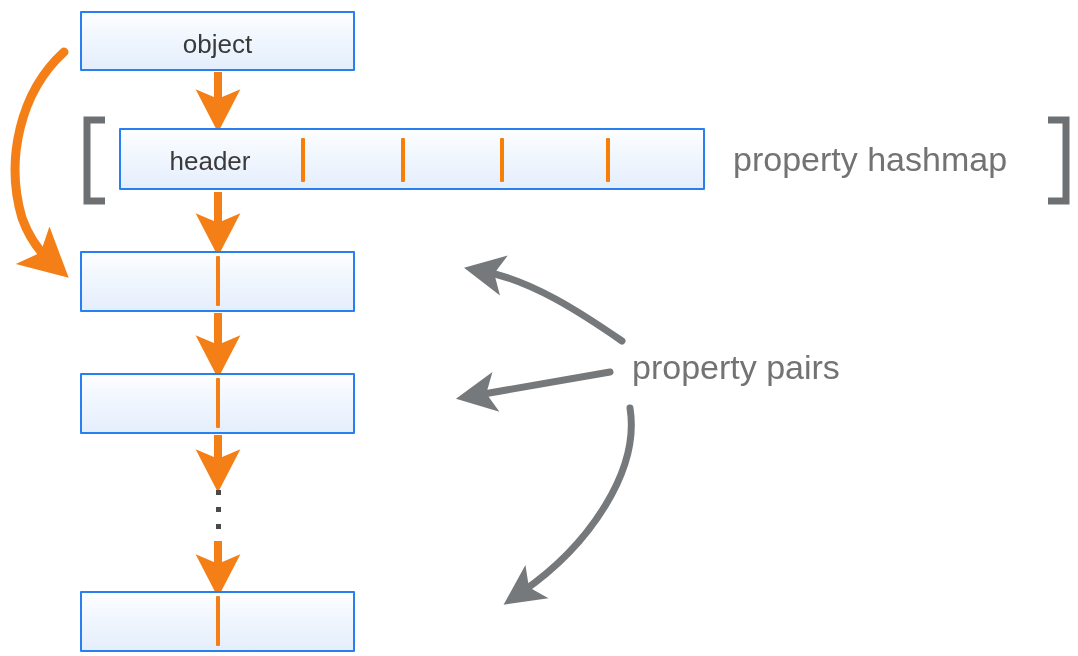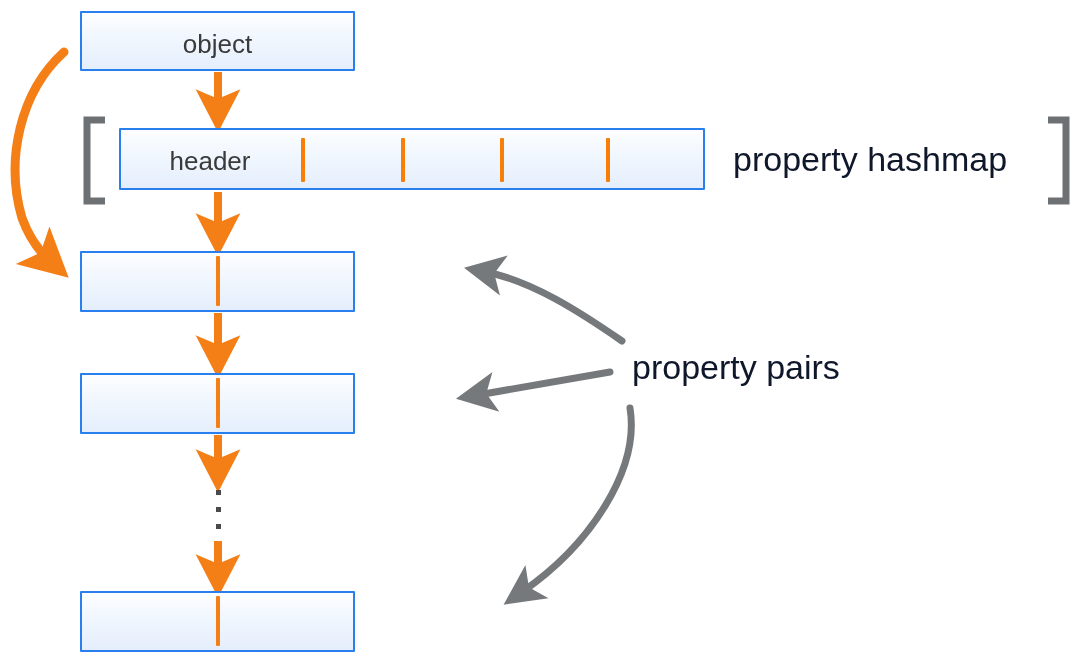--- a/index.html
+++ b/index.html
@@ -33,21 +33,21 @@
   }
   .box-label {
     position: absolute;
     color: #3a3a3a;
     font-size: 26px;
     line-height: 1;
     white-space: nowrap;
   }
   .free-label {
     position: absolute;
-    color: #0f172a;
+    color: #737373;
     font-size: 34px;
     line-height: 1;
     white-space: nowrap;
   }
   .tick {
     position: absolute;
     width: 4px;
     background: #f77f08;
     border-radius: 1px;
   }

